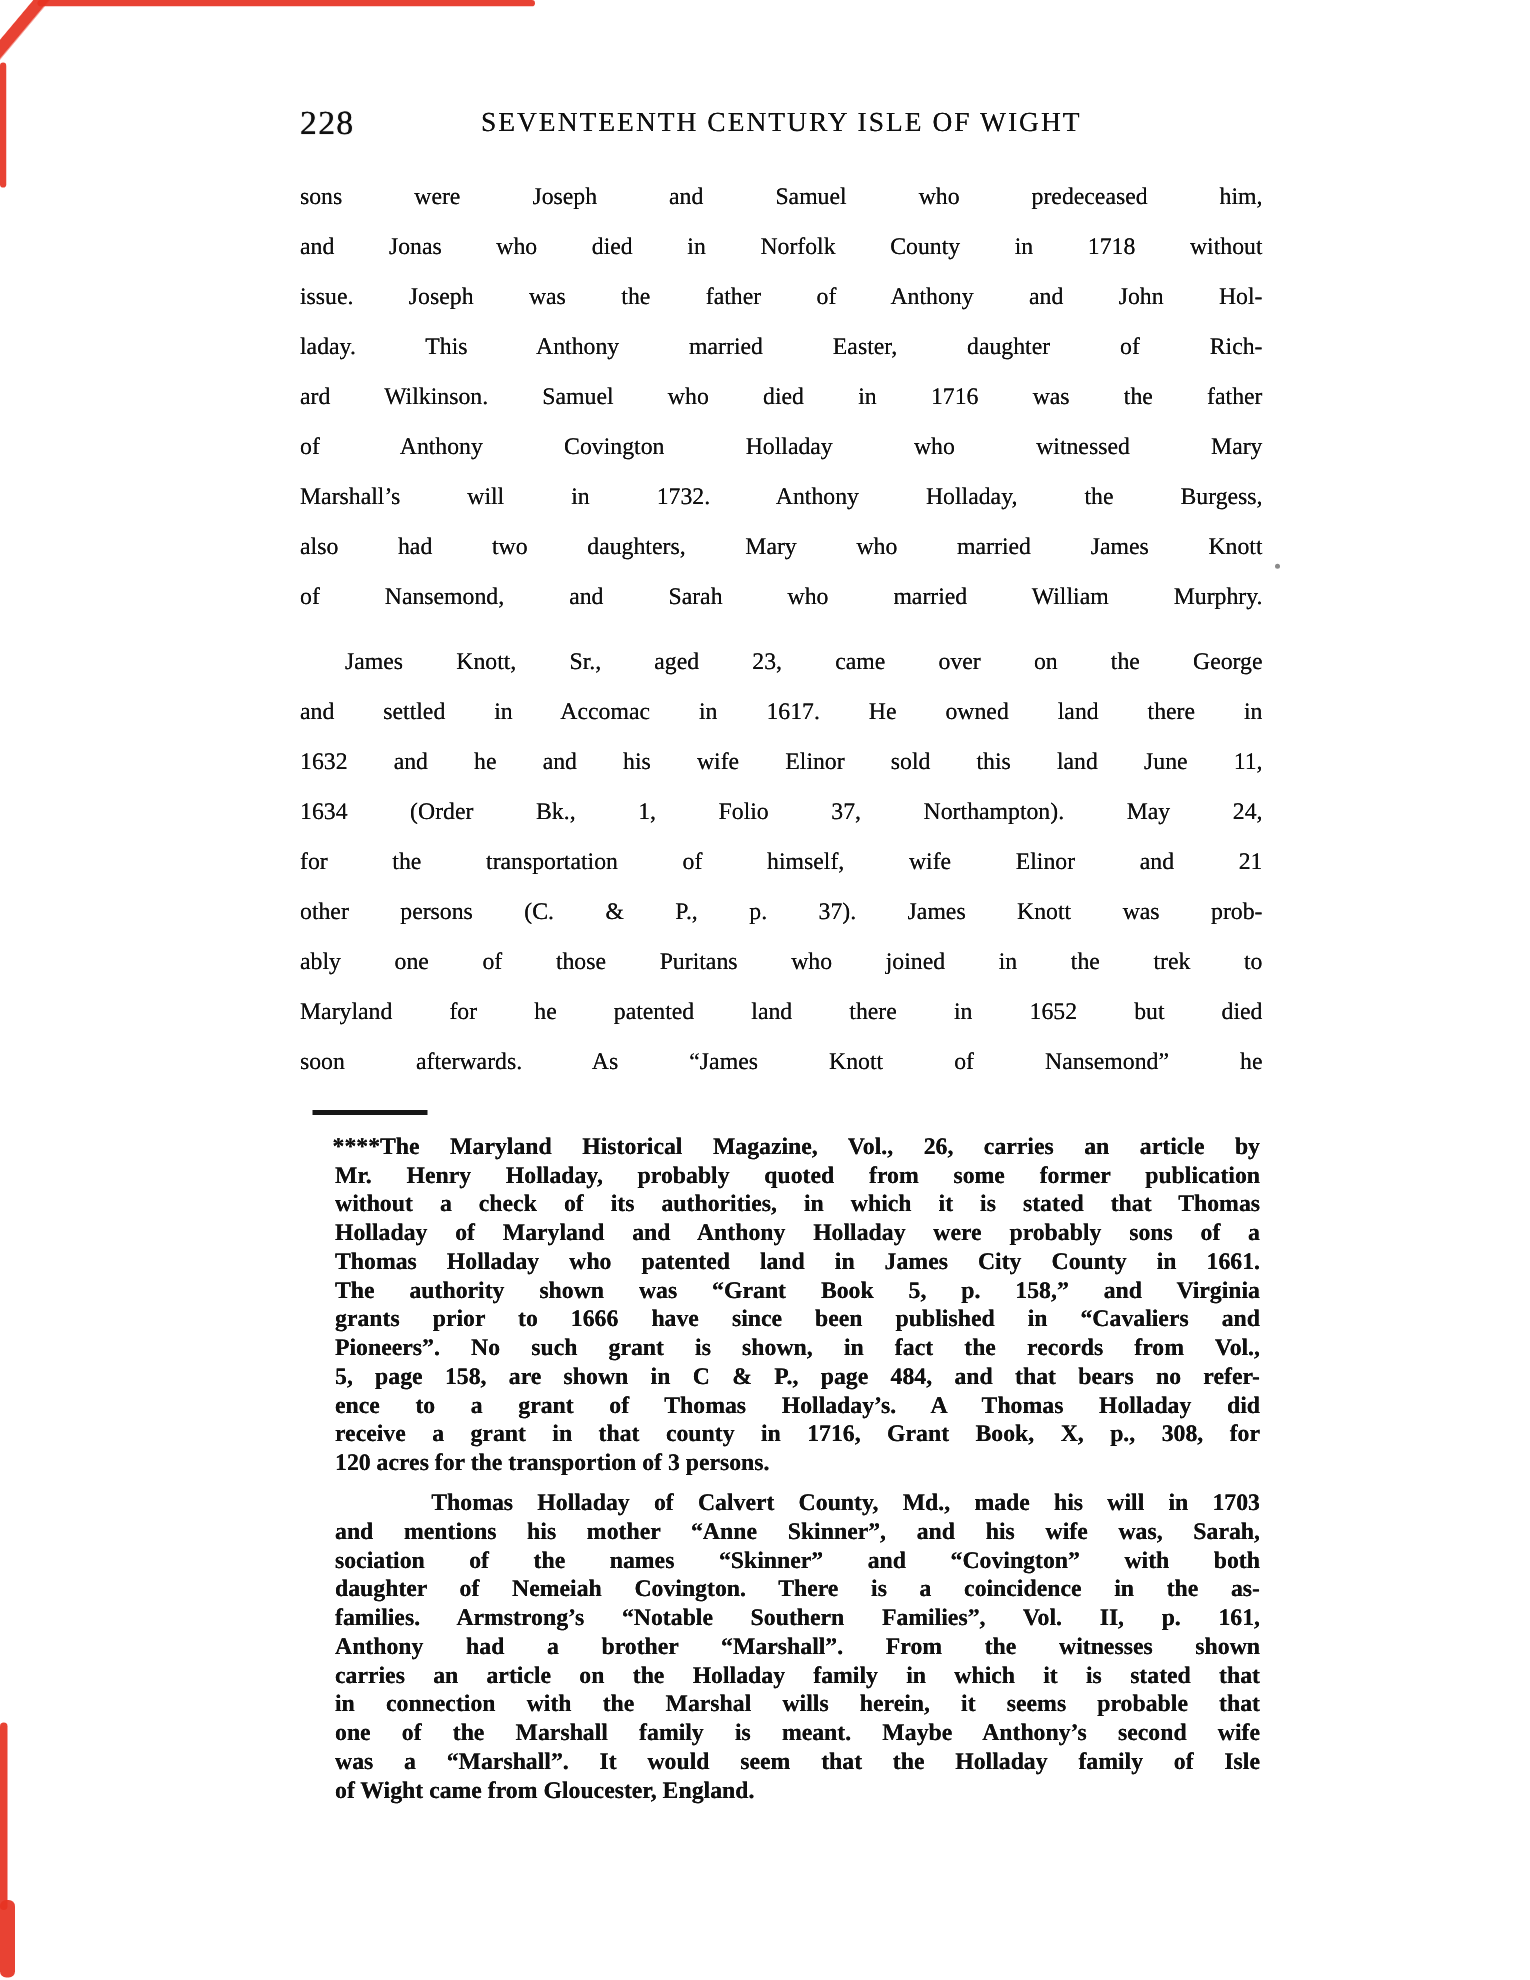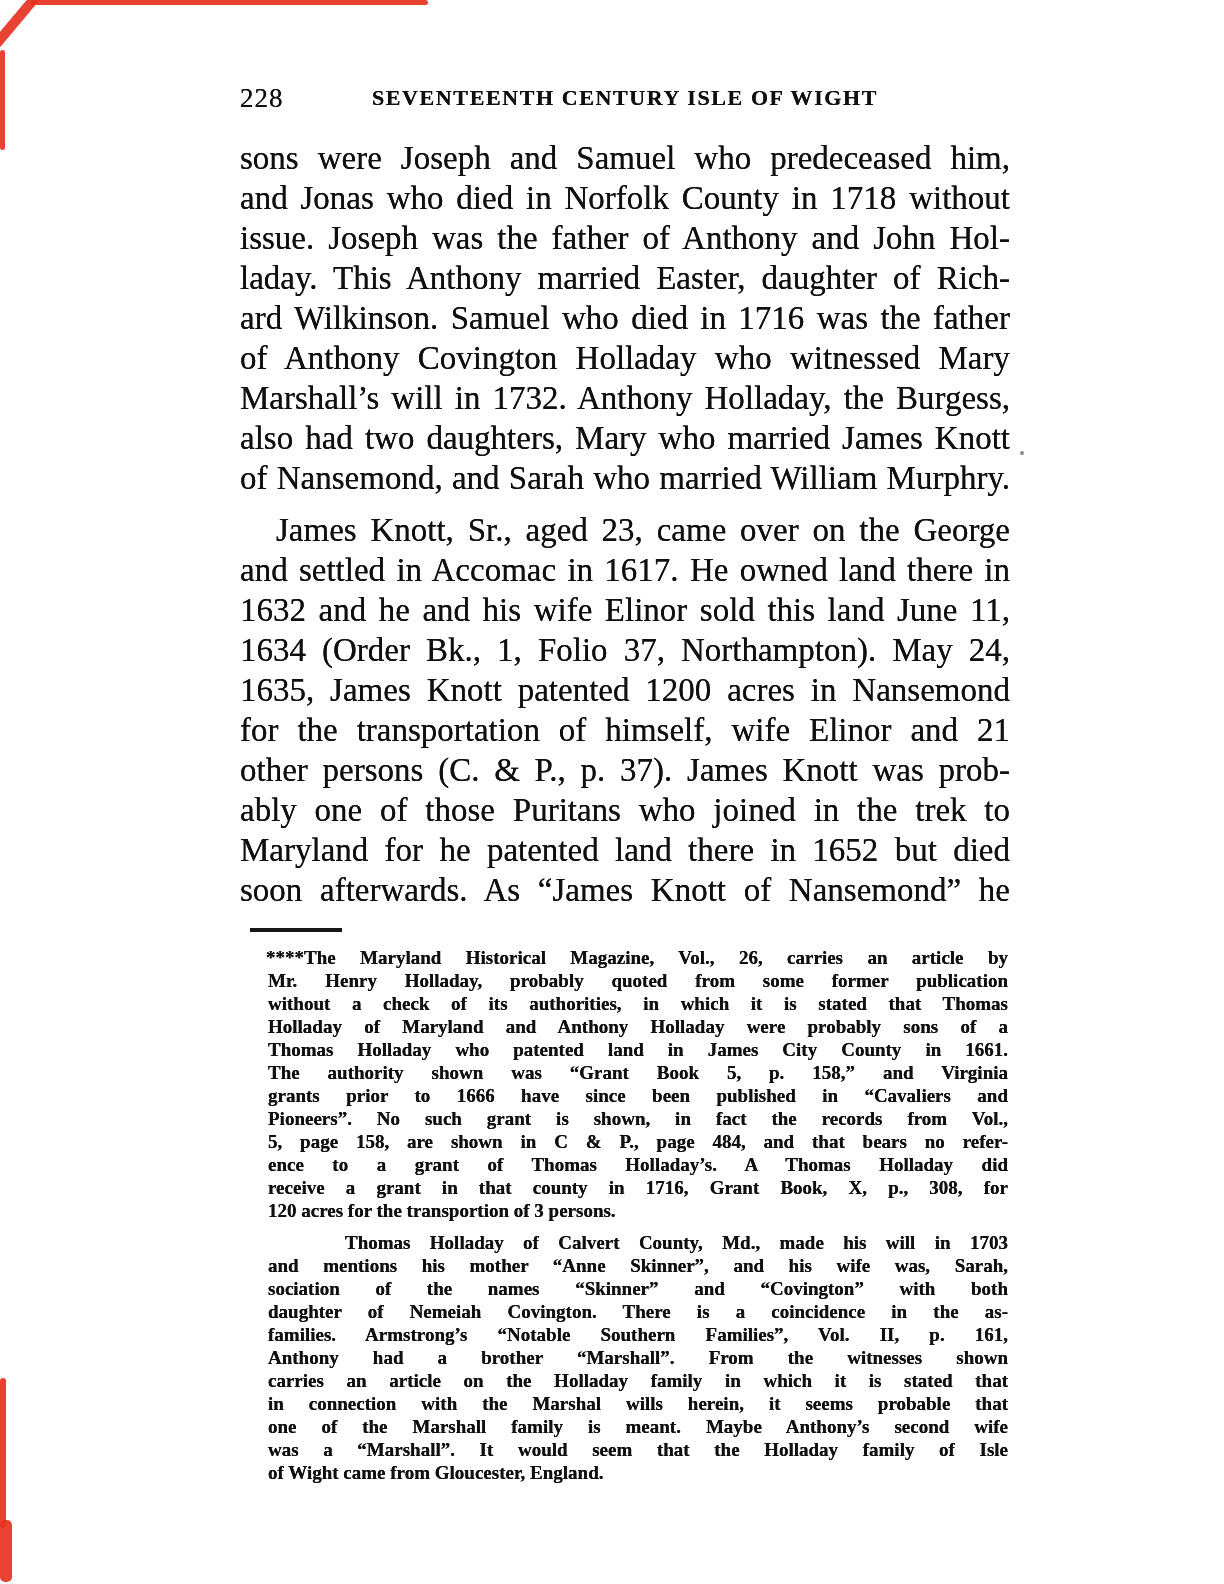--- a/index.html
+++ b/index.html
@@ -21,28 +21,28 @@
   .mark-left-a { left: 0px; top: 50px; width: 5px; height: 100px; border-radius: 3px; }
   .mark-left-b { left: 0px; top: 1378px; width: 6px; height: 150px; border-radius: 3px; }
   .mark-blob   { left: 0px; top: 1520px; width: 12px; height: 62px; border-radius: 5px; }
 
   .speck { position: absolute; left: 1020px; top: 451px; width: 4px; height: 4px;
            background: #8a8a8a; border-radius: 50%; }
 
   .header { position: absolute; top: 80px; left: 240px; width: 770px; height: 36px; }
   .pagenum { position: absolute; left: 0; top: 3px; font-size: 27px; letter-spacing: 1px;
              text-shadow: 0 0 0.6px currentColor; }
-  .runhead { text-align: center; font-size: 22px; font-weight: 700; letter-spacing: 1.6px;
+  .runhead { text-align: center; font-size: 22px; font-weight: 400; letter-spacing: 1.6px;
              padding-top: 5px; text-shadow: 0 0 0.5px currentColor; }
 
   .textblock { position: absolute; left: 240px; top: 138px; width: 770px; }
 
   .para + .para { margin-top: 12px; }
   .line {
-    height: 40px; line-height: 40px; font-size: 33px;
+    height: 40px; line-height: 40px; font-size: 19px;
     text-align: justify; text-align-last: justify;
     overflow: hidden; text-shadow: 0 0 0.5px currentColor;
   }
   .line.indent { text-indent: 36px; }
 
   .fnrule { width: 92px; height: 4px; background: #161616; margin: 18px 0 14px 10px; }
 
   .footnotes { width: 758px; padding-left: 10px; }
   .fnpara + .fnpara { margin-top: 9px; }
   .fnline {
@@ -83,21 +83,20 @@
           <div class="line">of Anthony Covington Holladay who witnessed Mary</div>
           <div class="line">Marshall’s will in 1732.  Anthony Holladay, the Burgess,</div>
           <div class="line">also had two daughters, Mary who married James Knott</div>
           <div class="line">of Nansemond, and Sarah who married William Murphry.</div>
         </div>
         <div class="para">
           <div class="line indent">James Knott, Sr., aged 23, came over on the George</div>
           <div class="line">and settled in Accomac in 1617.  He owned land there in</div>
           <div class="line">1632 and he and his wife Elinor sold this land June 11,</div>
           <div class="line">1634 (Order Bk., 1, Folio 37, Northampton).  May 24,</div>
-          <div class="line">1635, James Knott patented 1200 acres in Nansemond</div>
           <div class="line">for the transportation of himself, wife Elinor and 21</div>
           <div class="line">other persons (C. &amp; P., p. 37).  James Knott was prob-</div>
           <div class="line">ably one of those Puritans who joined in the trek to</div>
           <div class="line">Maryland for he patented land there in 1652 but died</div>
           <div class="line">soon afterwards.  As “James Knott of Nansemond” he</div>
         </div>
       </div>
     <div class="fnrule"></div>
     <div class="footnotes">
         <div class="fnpara">

